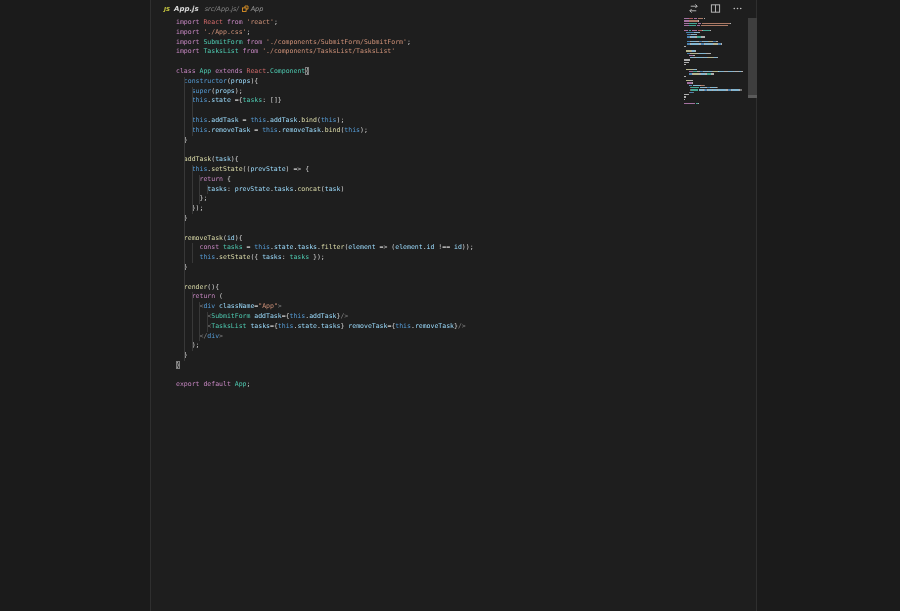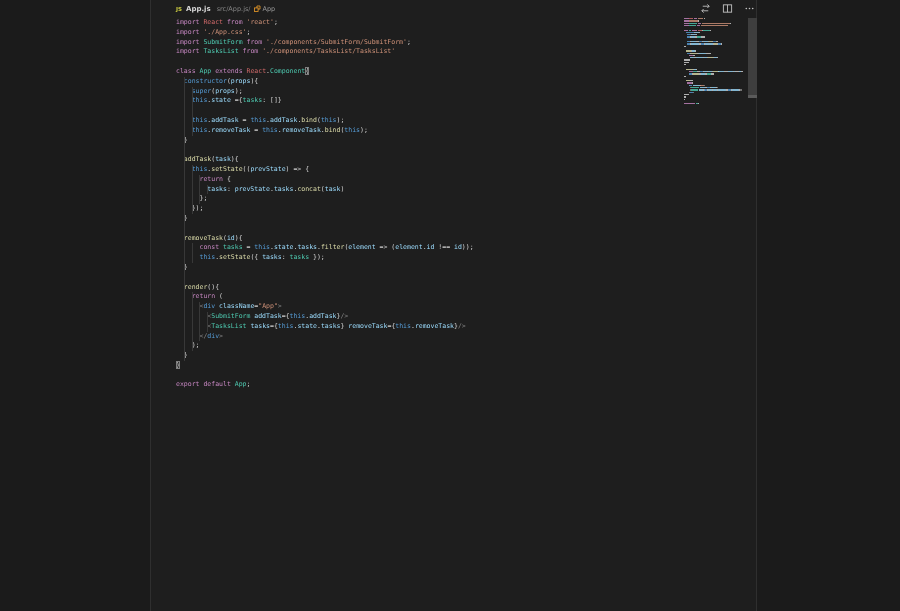--- a/index.html
+++ b/index.html
@@ -1,22 +1,22 @@
 <!DOCTYPE html>
 <html><head>
 <meta charset="utf-8">
 <style>
   html,body{margin:0;padding:0;background:#1b1b1b;width:900px;height:611px;overflow:hidden;}
   *{box-sizing:border-box;}
   .stage{position:relative;width:900px;height:611px;background:#1b1b1b;font-family:"DejaVu Sans",sans-serif;}
   .editor{position:absolute;left:150px;top:0;width:607px;height:611px;background:#1e1e1e;
           border-left:1px solid #2f2f2f;border-right:1px solid #2f2f2f;}
   
-  .ed-header{position:absolute;left:12px;top:0;width:100%;height:17px;display:flex;align-items:center;
-             padding-left:13px;color:#cccccc;}
+  .ed-header{position:absolute;left:0;top:0;width:100%;height:17px;display:flex;align-items:center;
+             padding-left:13px;color:#cccccc;font-style:italic;}
   .js-badge{color:#cbcb41;font-size:5.5px;font-weight:bold;margin-right:4px;letter-spacing:0;}
   .ed-title{font-size:7px;color:#d8d8d8;font-weight:bold;margin-right:6px;}
   .crumb-path{font-size:6.5px;color:#868686;margin-right:3px;}
   .crumb-sym{font-size:6.5px;color:#9a9a9a;margin-left:2px;}
   .sym-class-icon{display:inline-block;line-height:0;}
   .ed-actions{position:absolute;right:13px;top:3px;display:flex;gap:11px;align-items:center;height:11px;}
   .act{width:11px;height:11px;display:inline-block;cursor:pointer;line-height:0;}
   
   .code{position:absolute;left:25px;top:18px;font-family:"DejaVu Sans Mono",monospace;
         font-size:6.5px;line-height:9.8px;white-space:pre;color:#d4d4d4;}

